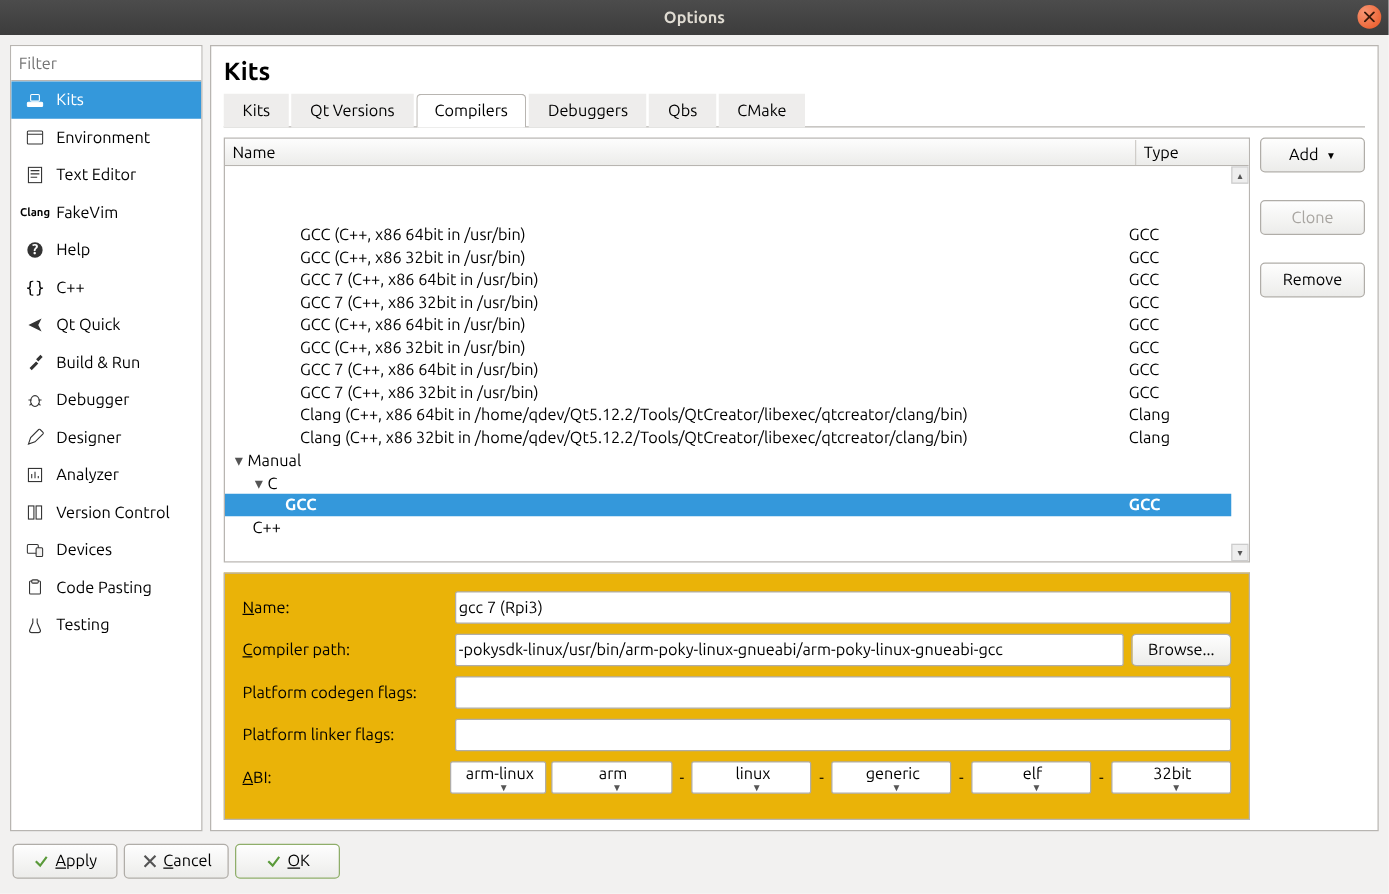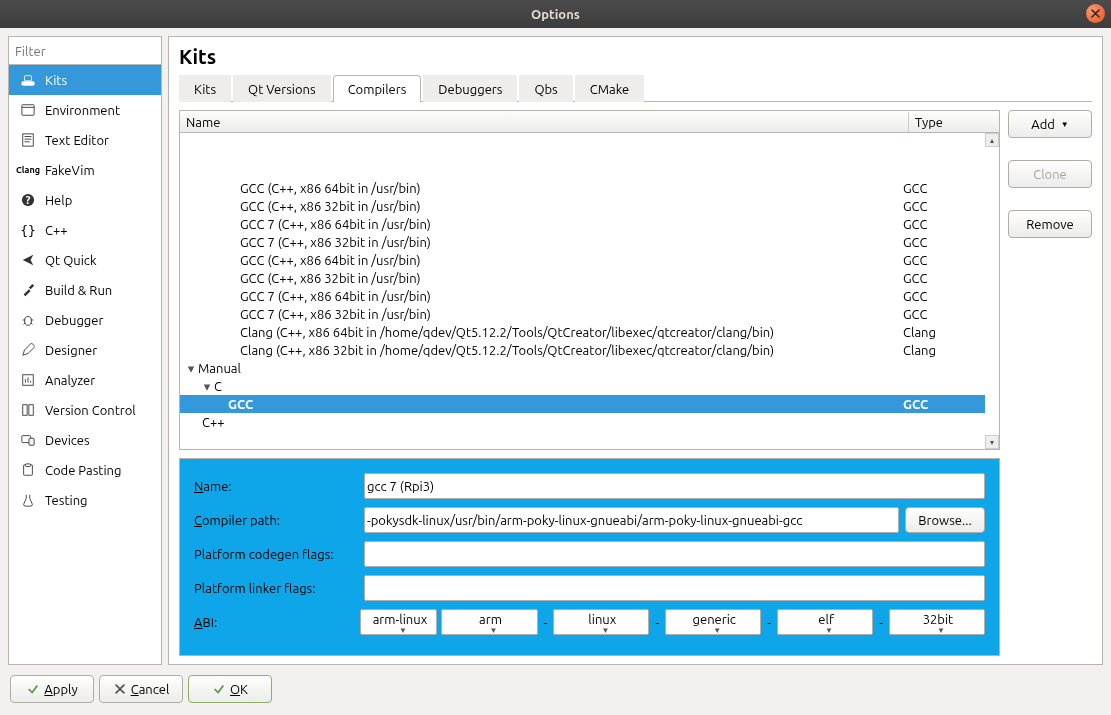--- a/index.html
+++ b/index.html
@@ -40,21 +40,21 @@
 .tree-row .type { width: 82px; }
 .tree-row.selected { background: #3498db; color: #fff; font-weight: bold;}
 .tree-row .indent0{padding-left:6px;} .tree-row .indent1{padding-left:22px;} .tree-row .indent2{padding-left:48px;} .tree-row .indent3{padding-left:60px;}
 .expander { display:inline-block; width:10px; text-align:center; color:#555; margin-right:2px;}
 
 .side-buttons { width: 84px; display: flex; flex-direction: column; gap: 22px; }
 .btn { height: 28px; border: 1px solid #b0ada8; background: linear-gradient(#fefefe,#ececea); border-radius: 4px; display:flex; align-items:center; justify-content:center; gap:4px; cursor:pointer; padding: 0 8px;}
 .btn.disabled { color: #a8a5a1; }
 .btn .caret { font-size:8px; margin-left:2px;}
 
-.detail-panel { border: 1px solid #b8b5b1; background: #0ea5e9; margin-top: 8px; padding: 14px 14px 20px 14px; display:flex; flex-direction:column; gap:8px;}
+.detail-panel { border: 1px solid #b8b5b1; background: #eab308; margin-top: 8px; padding: 14px 14px 20px 14px; display:flex; flex-direction:column; gap:8px;}
 .field-row { display:flex; align-items:center;}
 .field-row .label { width: 170px;}
 .field-row input[type=text] { flex:1; height:26px; border:1px solid #b0ada8; background:#fff; padding:2px 2px; border-radius:2px;}
 .field-row .browse { width:80px; height:26px; margin-left:6px;}
 .abi-row select, .abi-row .sel { height:26px; border:1px solid #b0ada8; background:#fff; border-radius:2px; padding:2px 4px 2px 6px; appearance:none; position:relative;flex-direction:column;}
 .abi-row { gap:4px;}
 .sel { display:inline-flex; align-items:center; justify-content:space-between;}
 .sel .caret{ font-size:8px; color:#555; margin-left:6px;}
 .dash { margin: 0 2px;}
 

